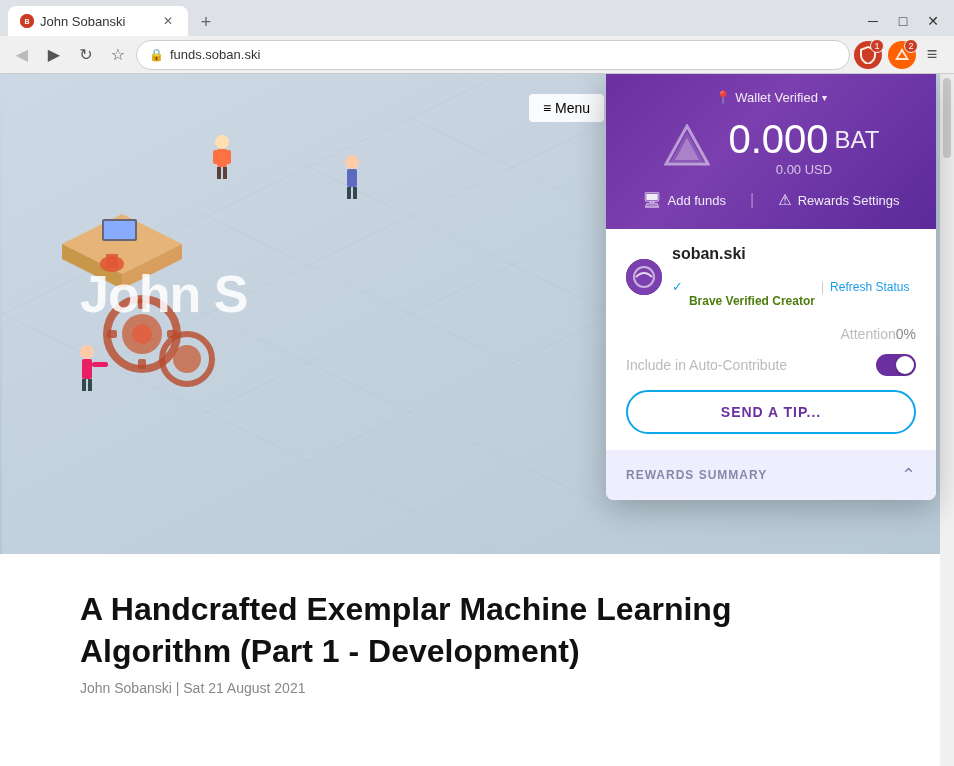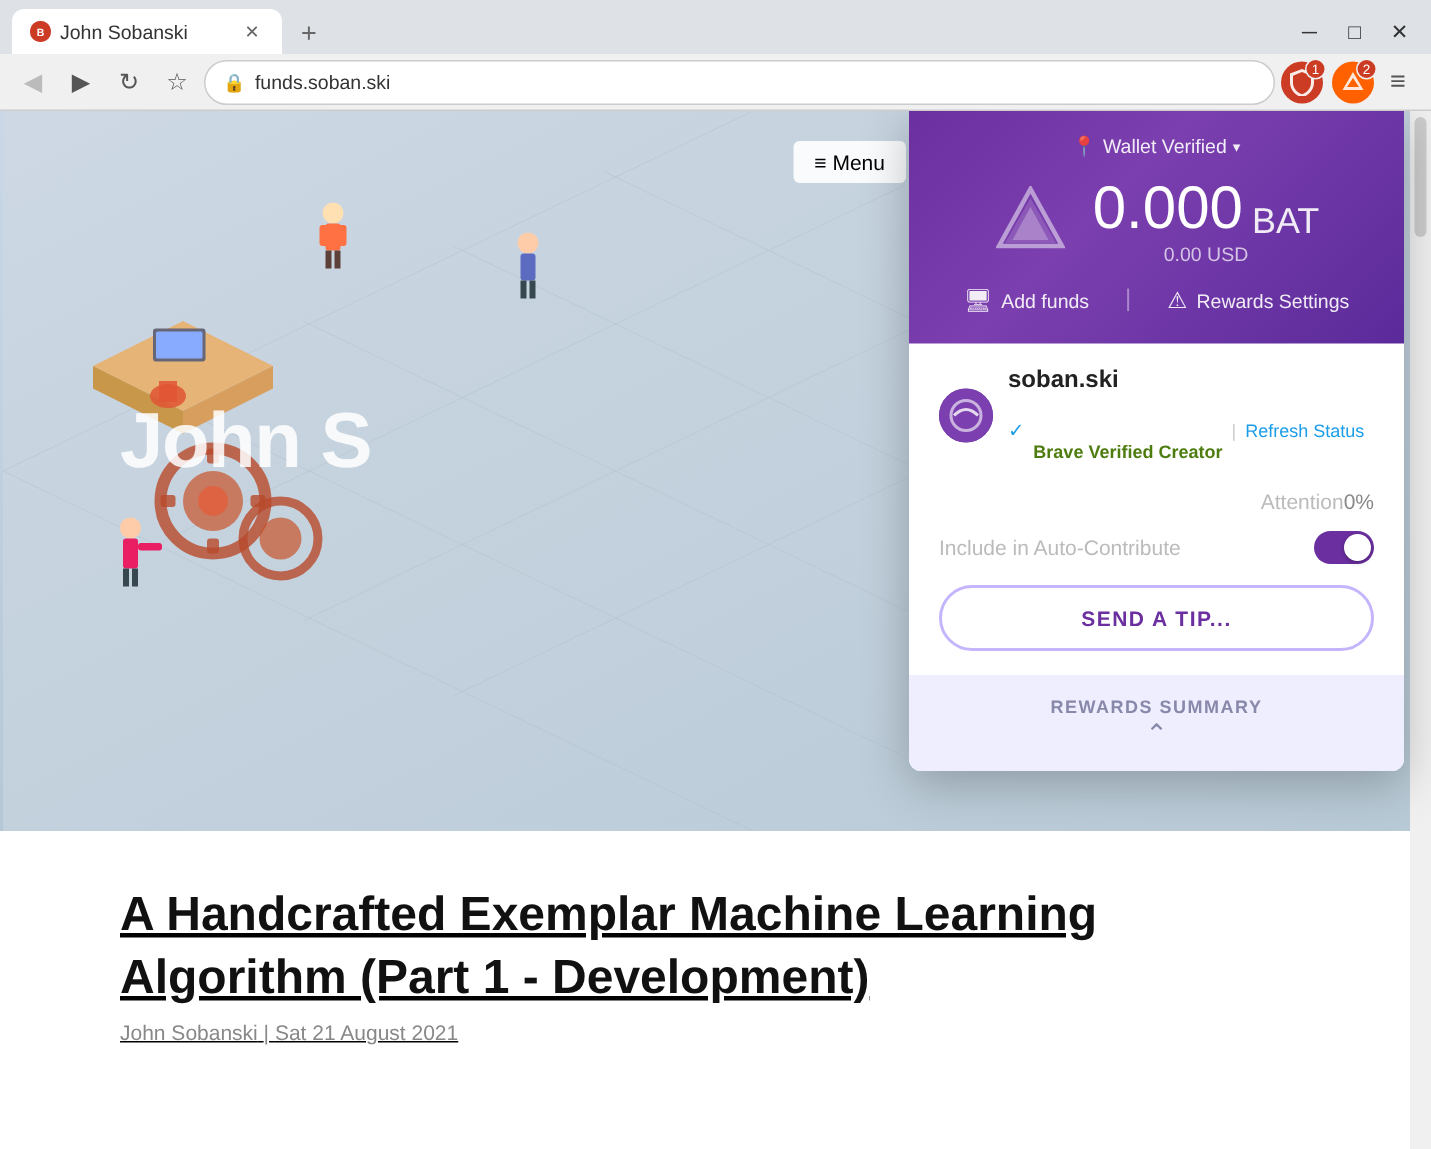--- a/index.html
+++ b/index.html
@@ -62,23 +62,23 @@
 
     .toggle-row { display: flex; justify-content: space-between; align-items: center; padding: 6px 0; }
     .toggle-label { font-size: 14px; color: #bbb; }
     .toggle { width: 40px; height: 22px; background: #6b2fa0; border-radius: 11px; position: relative; cursor: pointer; }
     .toggle-knob { width: 18px; height: 18px; background: white; border-radius: 50%; position: absolute; top: 2px; right: 2px; box-shadow: 0 1px 3px rgba(0,0,0,0.3); }
 
     .contribution-row { display: flex; justify-content: space-between; align-items: center; padding: 6px 0; }
     .contribution-label { font-size: 14px; color: #bbb; }
     .set-btn { border: 1.5px solid #6b2fa0; color: #6b2fa0; background: none; border-radius: 20px; padding: 3px 16px; font-size: 13px; cursor: pointer; }
 
-    .send-tip-btn { width: 100%; background: none; border: 2px solid #c4b5fd; color: #6b2fa0; border-radius: 24px; padding: 12px; font-size: 14px; font-weight: 700; letter-spacing: 1px; cursor: pointer; margin-top: 8px; }
-
-    .rewards-summary-bar { background: #eeeeff; display: flex; align-items: center; justify-content: space-between; padding: 14px 20px; cursor: pointer; flex-direction: column; }
+    .send-tip-btn { width: 100%; background: none; border: 2px solid #0ea5e9; color: #6b2fa0; border-radius: 24px; padding: 12px; font-size: 14px; font-weight: 700; letter-spacing: 1px; cursor: pointer; margin-top: 8px; }
+
+    .rewards-summary-bar { background: #eeeeff; display: flex; align-items: center; justify-content: space-between; padding: 14px 20px; cursor: pointer; }
     .rewards-summary-label { font-size: 12px; font-weight: 700; color: #8888aa; letter-spacing: 1px; }
     .chevron-up { color: #8888aa; font-size: 18px; }
 
     
     .scrollbar { position: absolute; right: 0; top: 0; bottom: 0; width: 14px; background: #f0f0f0; }
     .scrollbar-thumb { width: 8px; height: 80px; background: #ccc; border-radius: 4px; margin: 4px auto; }
   </style>
 </head>
 <body>
 
@@ -257,21 +257,21 @@
       </g>
     </svg>
   </div>
 
   <div style="position: absolute; left: 80px; top: 190px; font-size: 52px; font-weight: 900; color: rgba(255,255,255,0.85); font-family: Arial, sans-serif; z-index: 5; letter-spacing: -1px;">John S</div>
 
   <div style="position: absolute; right: 350px; top: 20px; z-index: 5;">
     <button class="menu-bar-btn">≡ Menu</button>
   </div>
 
-  <div style="position: absolute; top: 495px; left: 0; right: 14px; bottom: 0; background: white; padding: 20px 80px; text-decoration: underline;">
+  <div style="position: absolute; top: 495px; left: 0; right: 14px; bottom: 0; background: white; padding: 20px 80px;">
     <div class="article-title">A Handcrafted Exemplar Machine Learning Algorithm (Part 1 - Development)</div>
     <div class="article-meta">
       <span>John Sobanski</span>
       <span> | </span>
       <span>Sat 21 August 2021</span>
     </div>
   </div>
 
   <div class="rewards-popup">
 
@@ -285,21 +285,21 @@
       <div class="bat-amount-wrapper">
 
         <div style="width:50px; height:50px; display:flex; align-items:center; justify-content:center;">
           <svg width="46" height="46" viewBox="0 0 46 46">
             <polygon points="23,2 44,40 2,40" fill="none" stroke="rgba(255,255,255,0.5)" stroke-width="3"></polygon>
             <polygon points="23,8 40,38 6,38" fill="rgba(255,255,255,0.15)"></polygon>
             <polygon points="23,14 35,36 11,36" fill="rgba(255,255,255,0.25)"></polygon>
           </svg>
         </div>
         <div>
-          <div style="display:flex; align-items:flex-end; gap:6px;">
+          <div style="display:flex; align-items:center; gap:6px;">
             <span style="font-size:40px; font-weight:300; color:white;">0.000</span>
             <span style="font-size:24px; color:rgba(255,255,255,0.9);">BAT</span>
           </div>
           <div style="font-size:13px; color:rgba(255,255,255,0.7); text-align:center;">0.00 USD</div>
         </div>
       </div>
 
       <div class="popup-actions">
         <button class="popup-action-btn">
           <span style="font-size:15px;">🖥</span>

